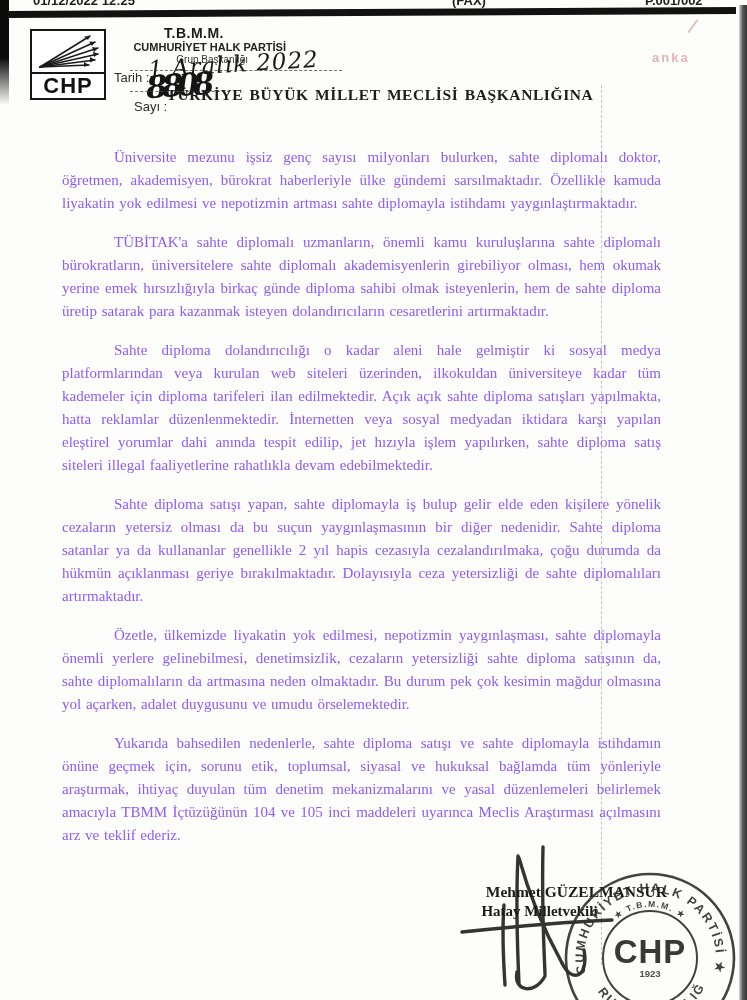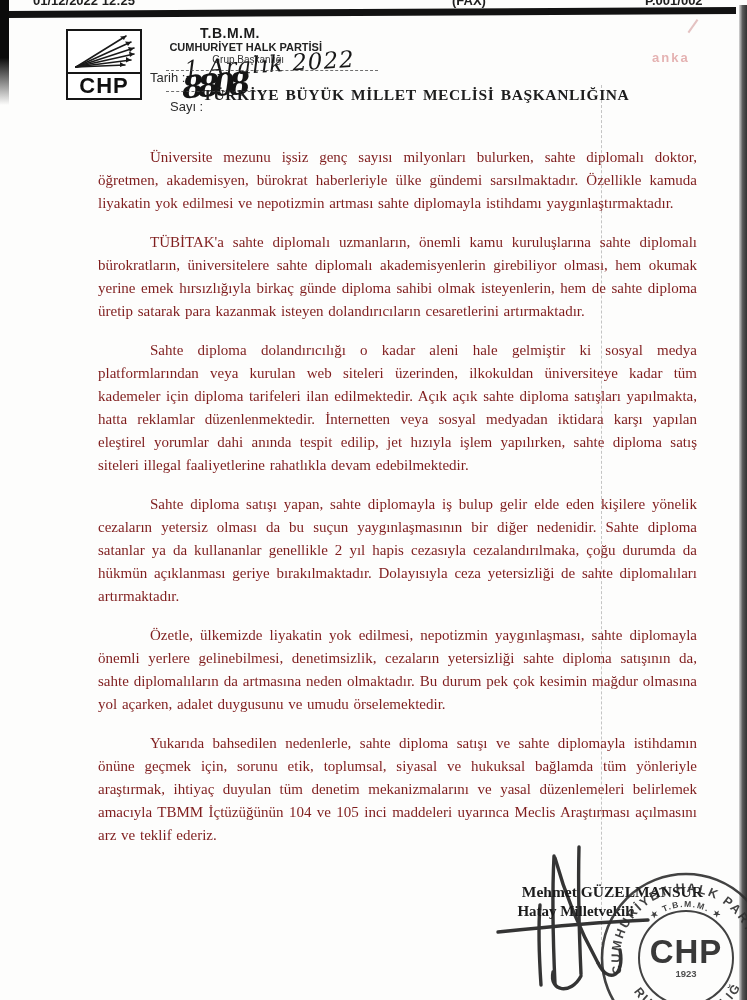--- a/index.html
+++ b/index.html
@@ -5,21 +5,20 @@
   * { margin: 0; padding: 0; box-sizing: border-box; }
   html, body { background: #ffffff; }
   .page {
     position: relative;
     width: 747px;
     height: 1000px;
     background: #fdfdfc;
     overflow: hidden;
     font-family: "Liberation Serif", serif;
     color: #262626;
-    padding-left: 36px;
   }
   .soft { filter: blur(0.3px); }
 
   
   .fax-bar {
     position: absolute; left: 8px; top: 9px; width: 728px; height: 7px;
     background: #121212; transform: rotate(-0.3deg);
   }
   .fax-text {
     position: absolute; top: -7px; height: 14px;
@@ -97,21 +96,21 @@
 
   
   .doc-title {
     position: absolute; left: 0; top: 86px; width: 760px; text-align: center;
     font-weight: bold; font-size: 15.5px; letter-spacing: .6px;
     word-spacing: 2px; color: #1d1d1d;
   }
   .body-text {
     position: absolute; left: 62px; top: 146px; width: 599px;
     text-align: justify; font-size: 15px; line-height: 23px;
-    color: #7f1d1d; word-spacing: 1px;
+    color: #8b5cf6; word-spacing: 1px;
   }
   .body-text p { text-indent: 52px; margin-bottom: 16px; }
 
   
   .sig-name {
     position: absolute; left: 452px; top: 883px; width: 215px; text-align: right;
     font-weight: bold; font-size: 15.5px; color: #1c1c1c; white-space: nowrap;
   }
   .sig-role {
     position: absolute; left: 432px; top: 903px; width: 215px; text-align: center;

